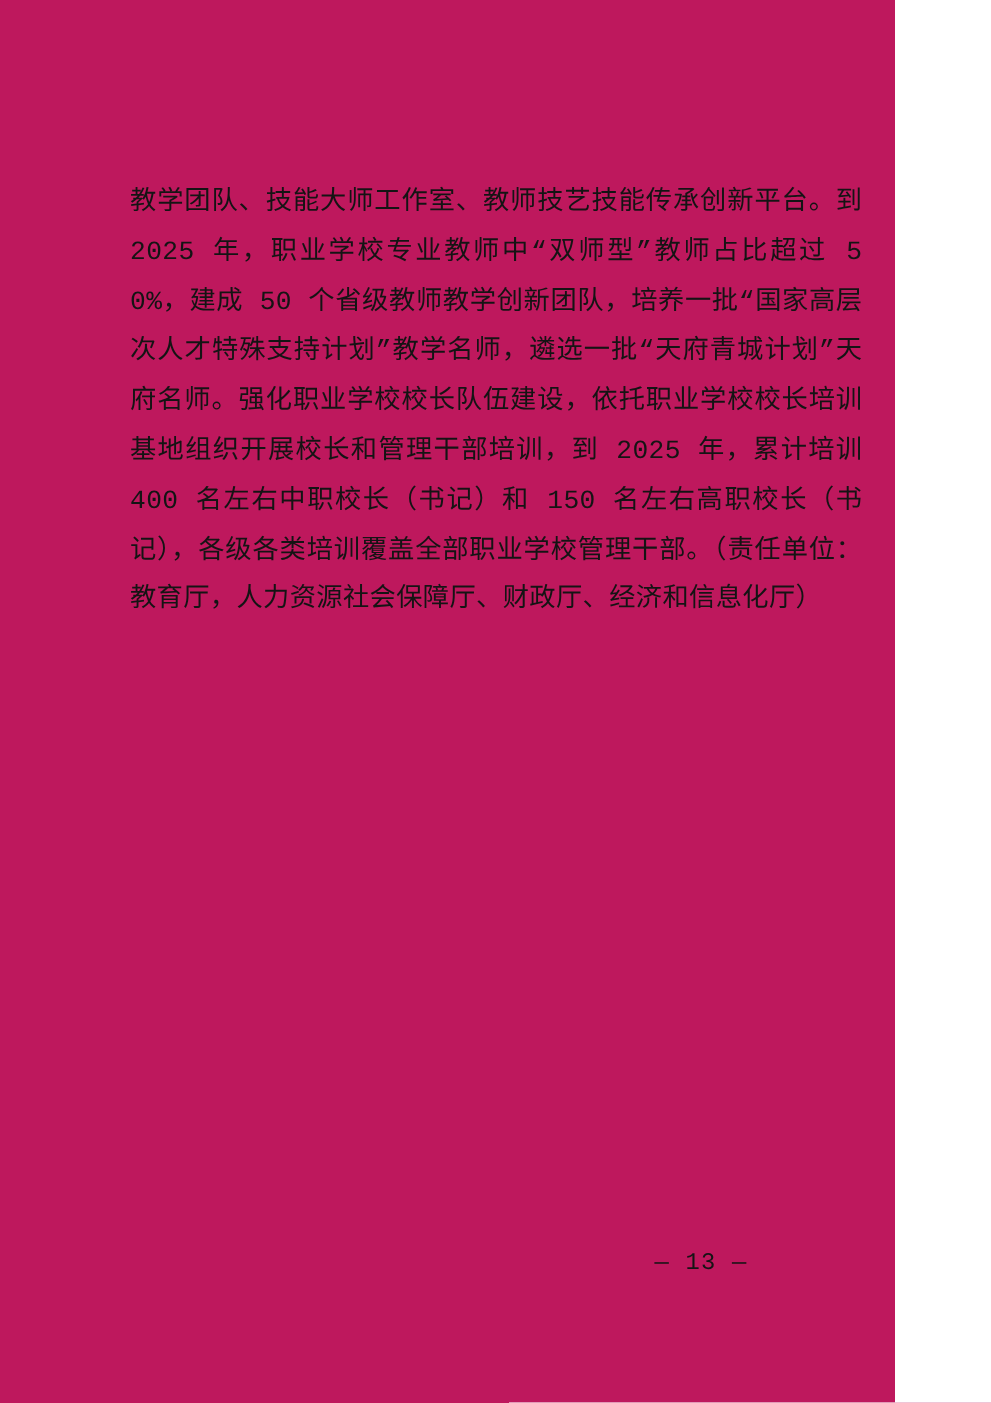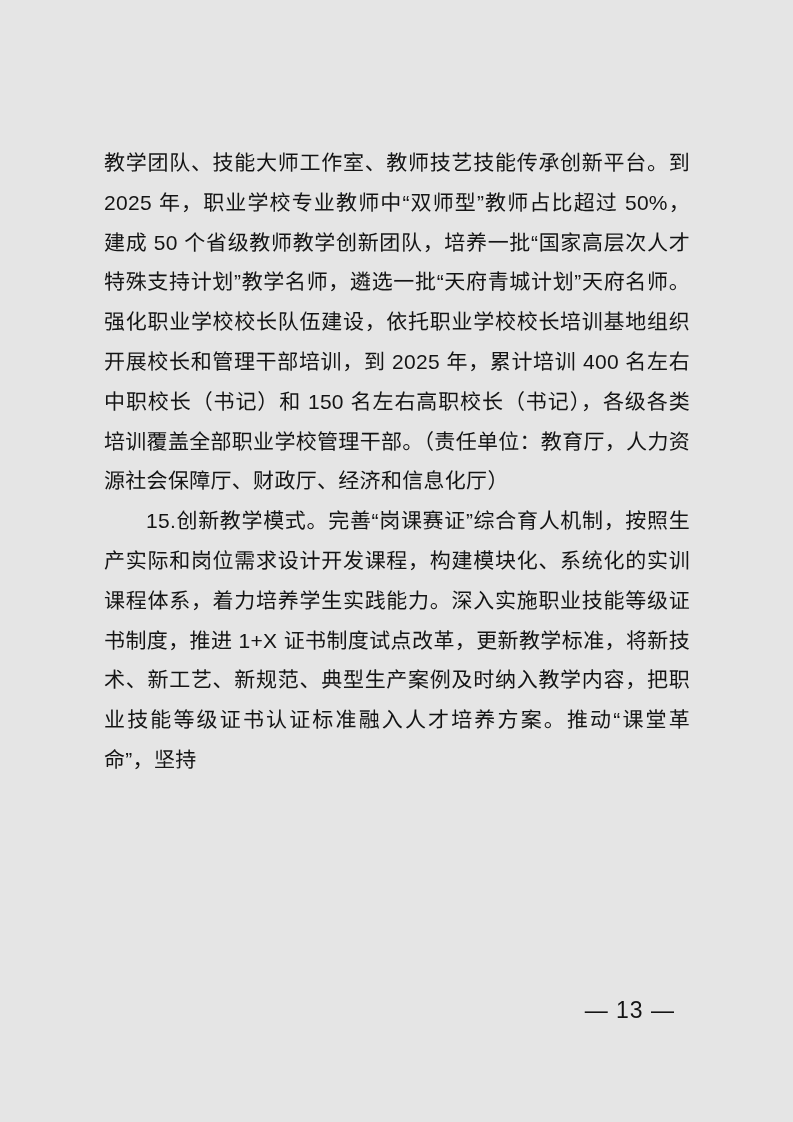--- a/index.html
+++ b/index.html
@@ -2,25 +2,25 @@
 <html lang="zh-CN"><head>
 <meta charset="utf-8">
 <style>
   html, body {
     margin: 0;
     padding: 0;
     background: #ffffff;
   }
   .page {
     position: relative;
-    width: 793px;
+    width: 716px;
     height: 1122px;
-    background: #e5e5e5;
+    background: #be185d;
     overflow: hidden;
-    font-family: Liberation Sans, sans-serif;
+    font-family: Liberation Mono, monospace;
     color: #141414;
   }
   .text-block {
     position: absolute;
     left: 104px;
     top: 143px;
     width: 586px;
   }
   .para {
     margin: 0;
@@ -31,29 +31,28 @@
     letter-spacing: 0.3px;
     word-break: break-all;
   }
   .para.indent {
     text-indent: 2em;
   }
   .page-footer {
     position: absolute;
     top: 996px;
     right: 118px;
-    font-size: 23px;
+    font-size: 19px;
     line-height: 28px;
     color: #141414;
     letter-spacing: 1px;
     white-space: nowrap;
   }
 </style>
 </head>
 <body>
 
 <div class="page">
   <main class="text-block">
     <p class="para">教学团队、技能大师工作室、教师技艺技能传承创新平台。到 2025 年，职业学校专业教师中“双师型”教师占比超过 50%，建成 50 个省级教师教学创新团队，培养一批“国家高层次人才特殊支持计划”教学名师，遴选一批“天府青城计划”天府名师。强化职业学校校长队伍建设，依托职业学校校长培训基地组织开展校长和管理干部培训，到 2025 年，累计培训 400 名左右中职校长（书记）和 150 名左右高职校长（书记），各级各类培训覆盖全部职业学校管理干部。（责任单位：教育厅，人力资源社会保障厅、财政厅、经济和信息化厅）</p>
-    <p class="para indent">15.创新教学模式。完善“岗课赛证”综合育人机制，按照生产实际和岗位需求设计开发课程，构建模块化、系统化的实训课程体系，着力培养学生实践能力。深入实施职业技能等级证书制度，推进 1+X 证书制度试点改革，更新教学标准，将新技术、新工艺、新规范、典型生产案例及时纳入教学内容，把职业技能等级证书认证标准融入人才培养方案。推动“课堂革命”，坚持</p>
   </main>
   <div class="page-footer">— 13 —</div>
 </div>
 
 </body></html>

